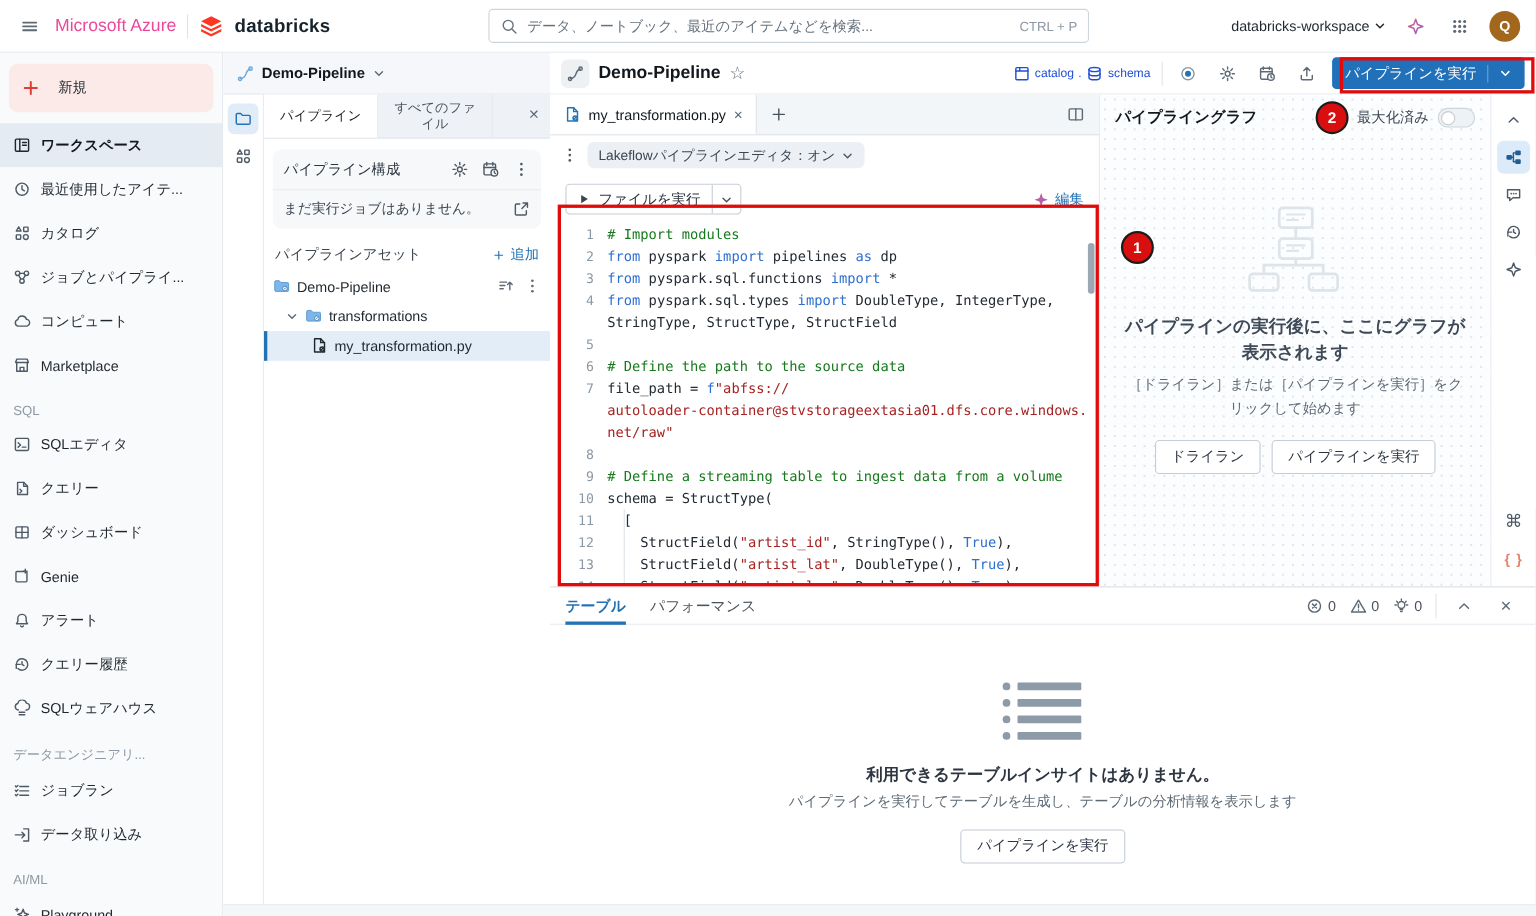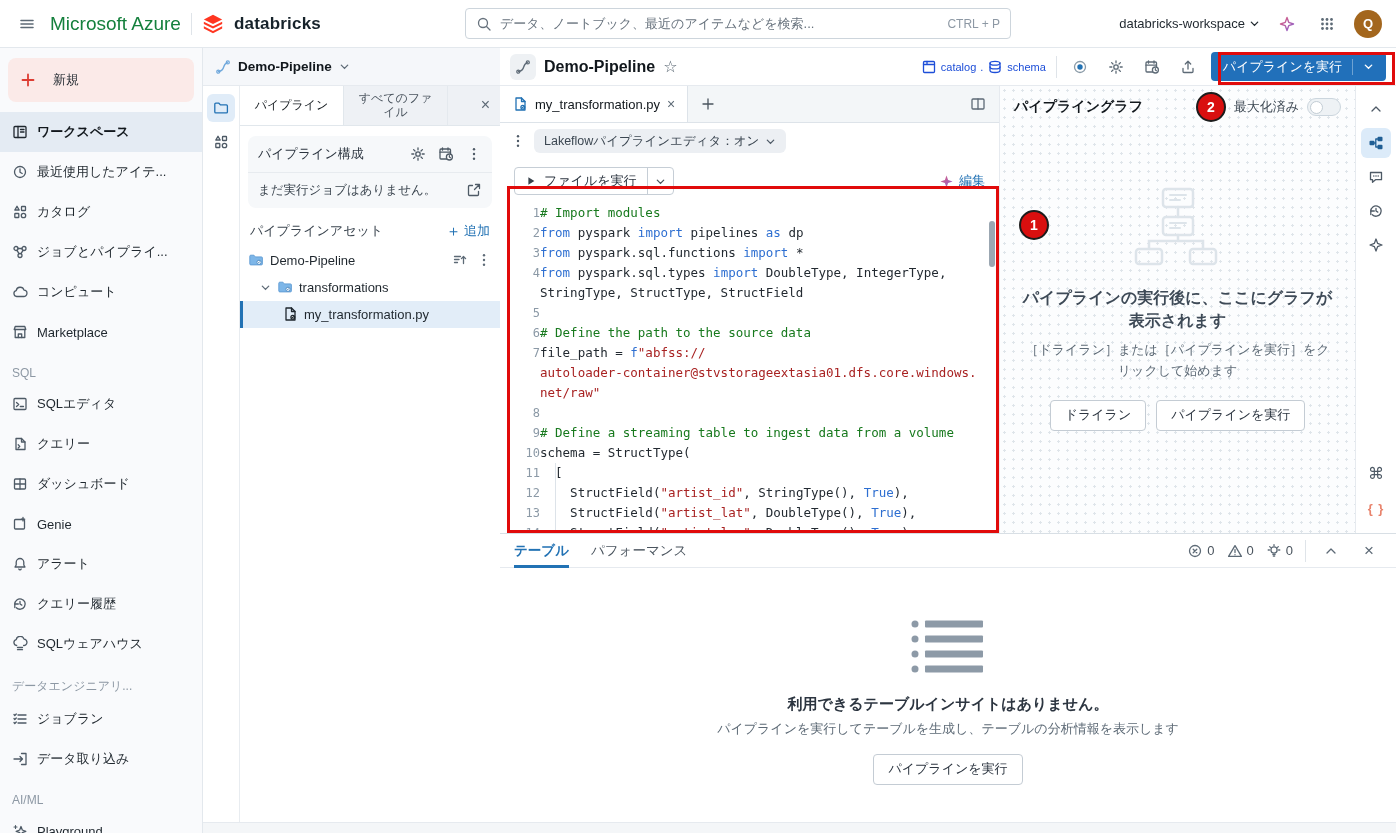--- a/index.html
+++ b/index.html
@@ -79,21 +79,21 @@
 #edcontent{flex:1;position:relative;padding:6px 14px 0;min-height:0;overflow:hidden}
 #edactions{display:flex;align-items:center;height:32px}
 #run-file-btn{display:flex;align-items:stretch;border:1px solid #c6ced6;border-radius:4px;height:28px;overflow:hidden;cursor:pointer;background:#fff}
 #run-file-btn .main{display:flex;align-items:center;gap:7px;padding:0 10px;color:#2c3540;font-size:13px}
 #run-file-btn .main .ic{color:#39434d}
 #run-file-btn .dd{display:flex;align-items:center;padding:0 7px;border-left:1px solid #c6ced6;color:#4a545e}
 #edit-link{margin-left:auto;display:flex;align-items:center;gap:5px;color:#2272b4;font-size:13px;cursor:pointer}
 #code-rows{margin-top:6px;font-family:"DejaVu Sans Mono","Liberation Mono",monospace;font-size:12.5px}
 .crow{display:flex;height:20px;line-height:20px;white-space:pre}
 .crow .ln{width:26px;text-align:right;color:#8b99a6;font-size:12px;flex:none}
-.crow .ct{flex:1;min-width:0}
+.crow .ct{margin-left:12px;flex:1;min-width:0}
 .crow.guide .ct{background:linear-gradient(#dde3e9,#dde3e9) 15px 0/1px 100% no-repeat}
 .tk-com{color:#17791d}
 .tk-kw{color:#2e6fd1}
 .tk-str{color:#a82222}
 .tk-pl{color:#232a31}
 #edscroll{position:absolute;right:4px;top:62px;width:6px;height:46px;border-radius:3px;background:#8a98a5;opacity:.85}
 
 #rpanel{left:1000px;top:86px;width:356px;height:447px;background-color:#fcfdfe;background-image:radial-gradient(#dfe5ea 1px,transparent 1.2px);background-size:9px 9px;border-right:1px solid #e6eaef;display:flex;flex-direction:column;padding:12px 14px}
 #rpanel-head{display:flex;align-items:center;flex:none}
 #rpanel-title{font-weight:bold;font-size:14px;color:#11171c}
@@ -134,21 +134,21 @@
 <body>
 
 <div id="app">
 
   <div id="topbar" class="abs">
     <span class="ic icbtn">
         <svg viewBox="0 0 16 16" width="16" height="16" fill="none" stroke="currentColor" stroke-width="1.3" stroke-linecap="round" stroke-linejoin="round">
           <path d="M2 4.5h12M2 8h12M2 11.5h12" stroke-width="1.6"></path>
         </svg>
       </span>
-    <span style="font-size:19px;color:#15803d">Microsoft Azure</span>
+    <span style="font-size:16px;color:#ec4899">Microsoft Azure</span>
     <span class="vdiv"></span>
     <span class="ic">
         <svg viewBox="0 0 24 24" width="22" height="22" fill="#ff3621">
           <path d="M12 2 22 7 12 12 2 7Z"></path>
           <path d="M2 9.5 12 14.5 22 9.5 22 12 12 17 2 12Z"></path>
           <path d="M2 14.5 12 19.5 22 14.5 22 17 12 22 2 17Z"></path>
         </svg>
       </span>
     <span class="brandtxt">databricks</span>
     <div id="searchbox">

